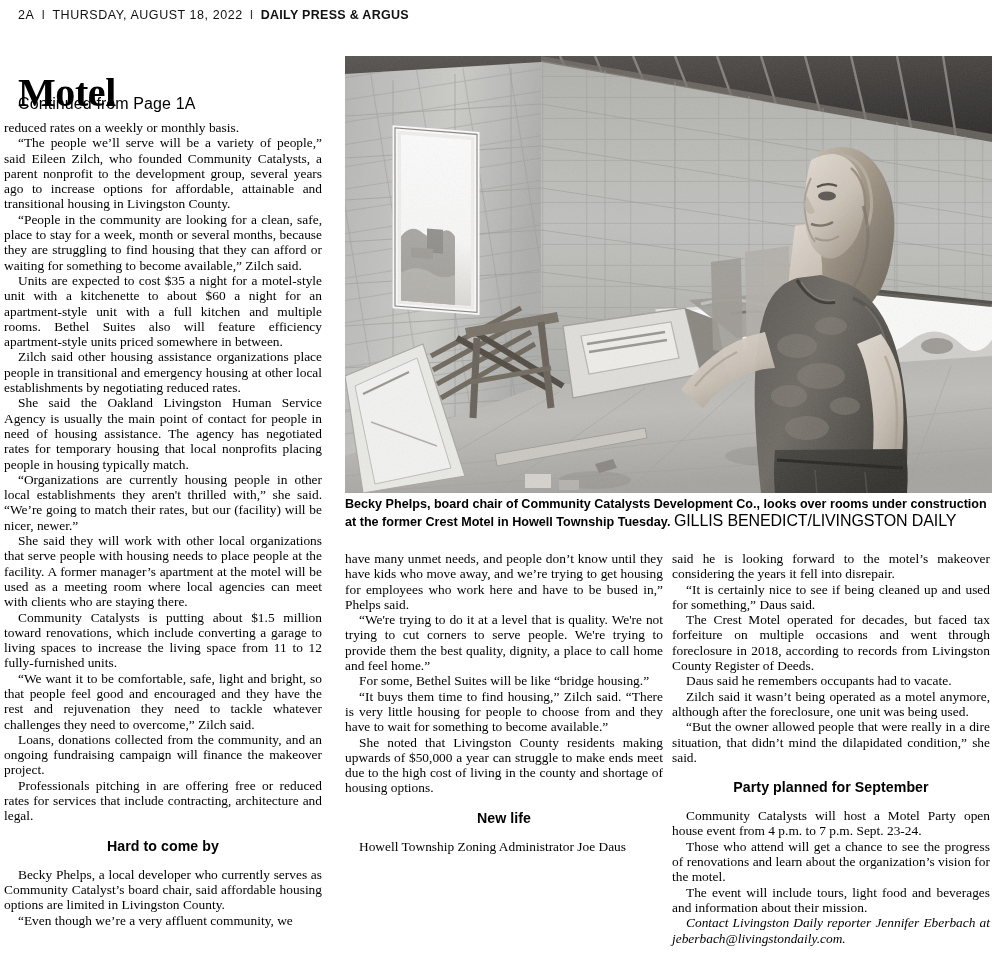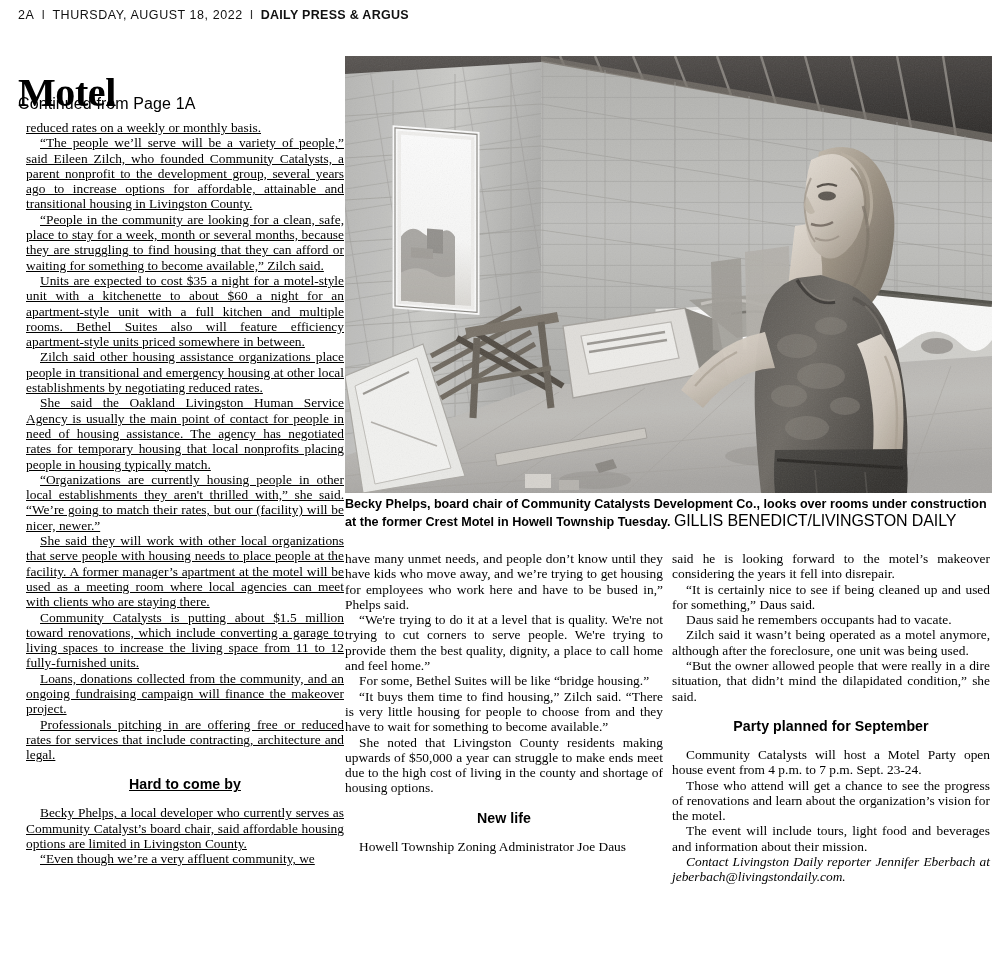--- a/index.html
+++ b/index.html
@@ -95,21 +95,21 @@
   .col {
     position: absolute;
     font-family: "Liberation Serif", serif;
     font-size: 13.4px;
     line-height: 15.3px;
     text-align: justify;
     text-justify: inter-word;
     hyphens: none;
     color: #000;
   }
-  #col1 { left: 26px;  top: 120px; width: 318px; text-decoration: underline; }
+  #col1 { left: 4px;  top: 120px; width: 318px; }
   #col2 { left: 345px; top: 551px; width: 318px; }
   #col3 { left: 672px; top: 551px; width: 318px; }
 
   .col p {
     margin: 0;
     text-indent: 14px;
   }
   .col p.noindent { text-indent: 0; }
   .col p.last-line, .col p:last-child { }
   
@@ -428,38 +428,40 @@
 <div class="col" id="col1">
     <p class="noindent">reduced rates on a weekly or monthly basis.</p>
     <p>“The people we’ll serve will be a variety of people,” said Eileen Zilch, who founded Community Catalysts, a parent nonprofit to the development group, several years ago to increase options for affordable, attainable and transitional housing in Livingston County.</p>
     <p>“People in the community are looking for a clean, safe, place to stay for a week, month or several months, because they are struggling to find housing that they can afford or waiting for something to become available,” Zilch said.</p>
     <p>Units are expected to cost $35 a night for a motel-style unit with a kitchenette to about $60 a night for an apartment-style unit with a full kitchen and multiple rooms. Bethel Suites also will feature efficiency apartment-style units priced somewhere in between.</p>
     <p>Zilch said other housing assistance organizations place people in transitional and emergency housing at other local establishments by negotiating reduced rates.</p>
     <p>She said the Oakland Livingston Human Service Agency is usually the main point of contact for people in need of housing assistance. The agency has negotiated rates for temporary housing that local nonprofits placing people in housing typically match.</p>
     <p>“Organizations are currently housing people in other local establishments they aren't thrilled with,” she said. “We’re going to match their rates, but our (facility) will be nicer, newer.”</p>
     <p>She said they will work with other local organizations that serve people with housing needs to place people at the facility. A former manager’s apartment at the motel will be used as a meeting room where local agencies can meet with clients who are staying there.</p>
     <p>Community Catalysts is putting about $1.5 million toward renovations, which include converting a garage to living spaces to increase the living space from 11 to 12 fully-furnished units.</p>
+    <p>“We want it to be comfortable, safe, light and bright, so that people feel good and encouraged and they have the rest and rejuvenation they need to tackle whatever challenges they need to overcome,” Zilch said.</p>
     <p>Loans, donations collected from the community, and an ongoing fundraising campaign will finance the makeover project.</p>
     <p>Professionals pitching in are offering free or reduced rates for services that include contracting, architecture and legal.</p>
     <div class="subhead">Hard to come by</div>
     <p>Becky Phelps, a local developer who currently serves as Community Catalyst’s board chair, said affordable housing options are limited in Livingston County.</p>
     <p>“Even though we’re a very affluent community, we</p>
   </div>
 <div class="col" id="col2">
     <p class="noindent">have many unmet needs, and people don’t know until they have kids who move away, and we’re trying to get housing for employees who work here and have to be bused in,” Phelps said.</p>
     <p>“We're trying to do it at a level that is quality. We're not trying to cut corners to serve people. We're trying to provide them the best quality, dignity, a place to call home and feel home.”</p>
     <p>For some, Bethel Suites will be like “bridge housing.”</p>
     <p>“It buys them time to find housing,” Zilch said. “There is very little housing for people to choose from and they have to wait for something to become available.”</p>
     <p>She noted that Livingston County residents making upwards of $50,000 a year can struggle to make ends meet due to the high cost of living in the county and shortage of housing options.</p>
     <div class="subhead">New life</div>
     <p>Howell Township Zoning Administrator Joe Daus</p>
   </div>
 <div class="col" id="col3">
     <p class="noindent">said he is looking forward to the motel’s makeover considering the years it fell into disrepair.</p>
     <p>“It is certainly nice to see if being cleaned up and used for something,” Daus said.</p>
+    <p>The Crest Motel operated for decades, but faced tax forfeiture on multiple occasions and went through foreclosure in 2018, according to records from Livingston County Register of Deeds.</p>
     <p>Daus said he remembers occupants had to vacate.</p>
     <p>Zilch said it wasn’t being operated as a motel anymore, although after the foreclosure, one unit was being used.</p>
     <p>“But the owner allowed people that were really in a dire situation, that didn’t mind the dilapidated condition,” she said.</p>
     <div class="subhead">Party planned for September</div>
     <p>Community Catalysts will host a Motel Party open house event from 4 p.m. to 7 p.m. Sept. 23-24.</p>
     <p>Those who attend will get a chance to see the progress of renovations and learn about the organization’s vision for the motel.</p>
     <p>The event will include tours, light food and beverages and information about their mission.</p>
     <p class="italic">Contact Livingston Daily reporter Jennifer Eberbach at jeberbach@livingstondaily.com.</p>
   </div>
 

